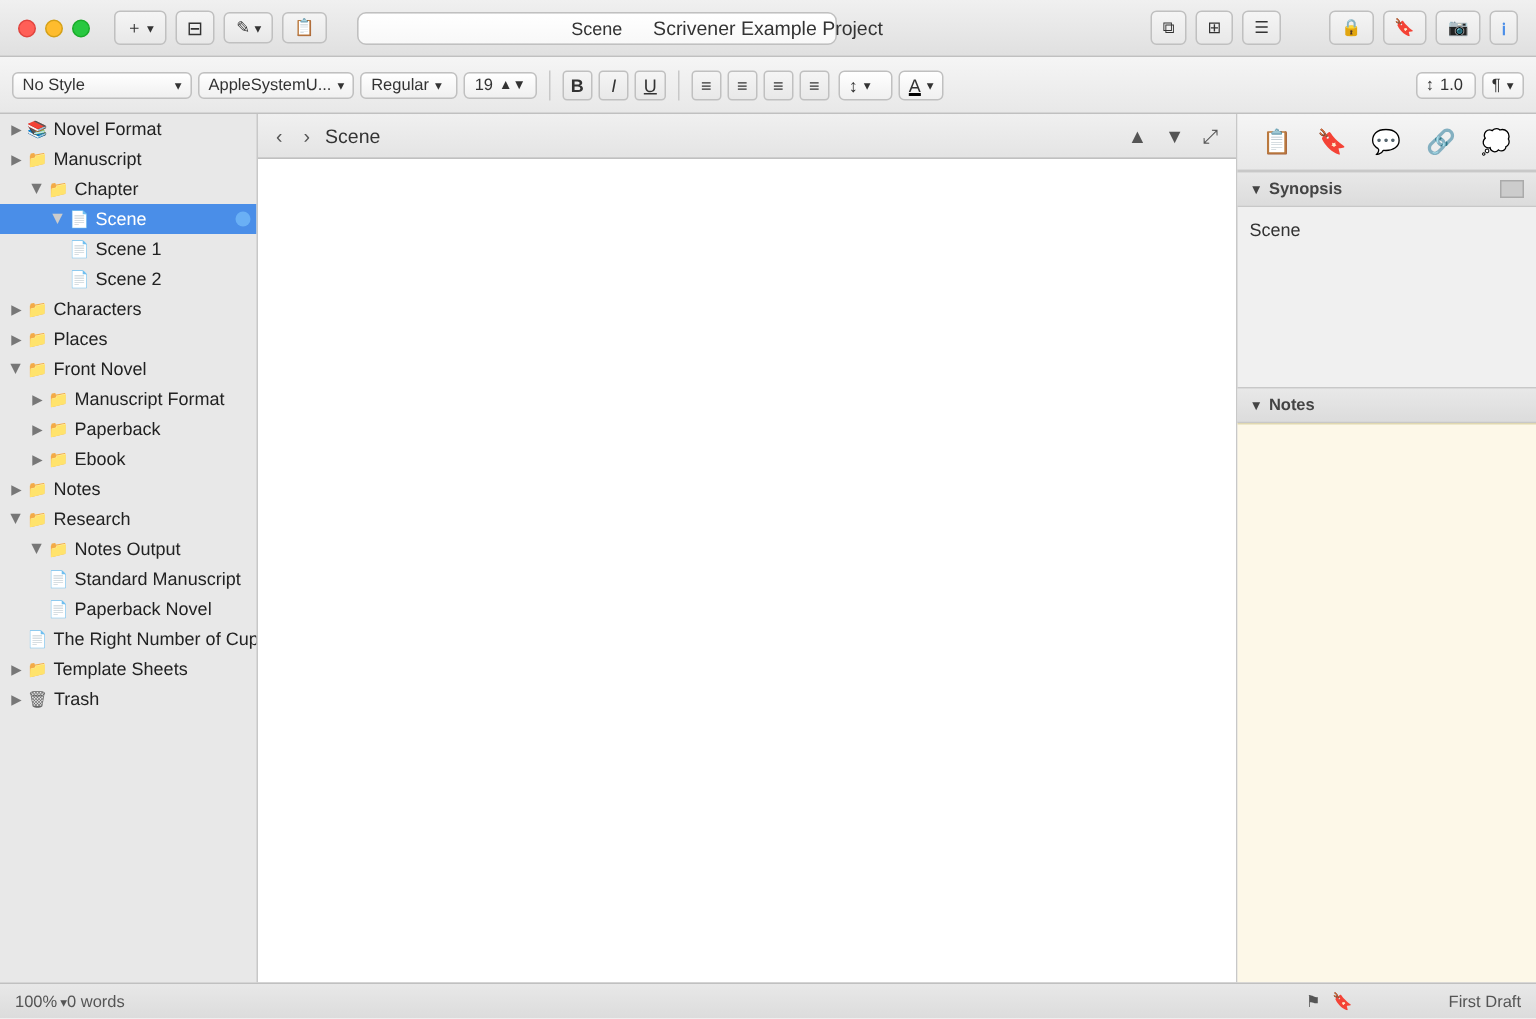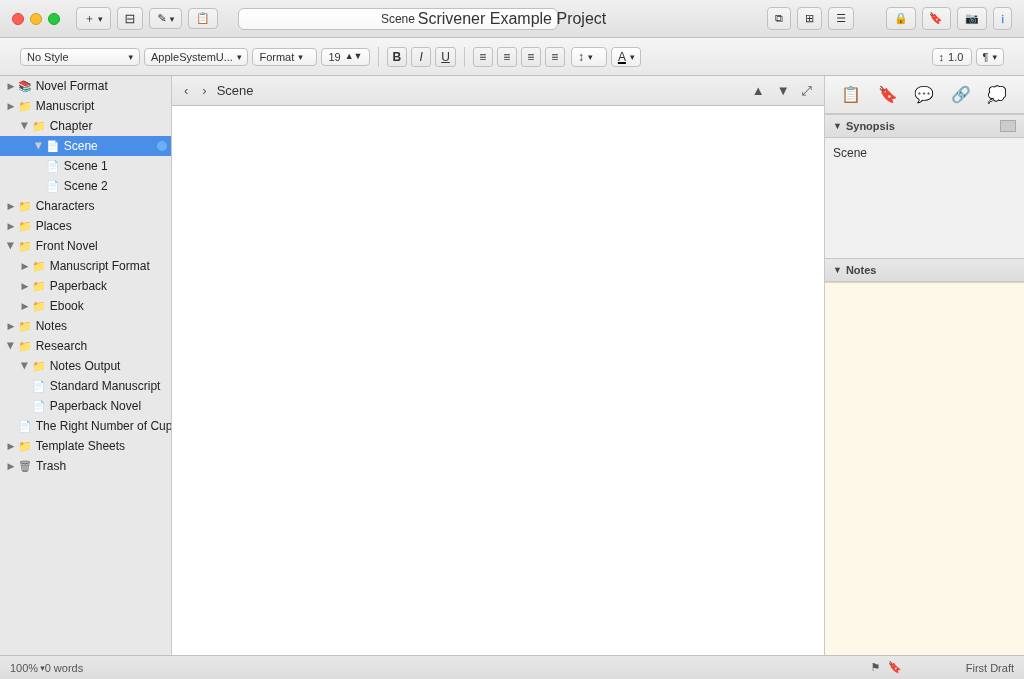--- a/index.html
+++ b/index.html
@@ -37,21 +37,21 @@
       cursor: pointer;
     }
     .tl-close { background: #ff5f57; border: 1px solid #e0443e; }
     .tl-minimize { background: #febc2e; border: 1px solid #d4a017; }
     .tl-maximize { background: #28c840; border: 1px solid #1aab29; }
 
     .titlebar-title {
       position: absolute;
       left: 50%;
       transform: translateX(-50%);
-      font-size: 16px;
+      font-size: 13px;
       font-weight: 500;
       color: #333;
     }
     .titlebar-actions {
       display: flex;
       gap: 6px;
       margin-left: 16px;
       align-items: center;
     }
     .tb-btn {
@@ -73,21 +73,21 @@
       gap: 6px;
     }
 
     
     .toolbar {
       height: 38px;
       background: linear-gradient(to bottom, #f5f5f5, #e8e8e8);
       border-bottom: 1px solid #c0c0c0;
       display: flex;
       align-items: center;
-      padding: 0 20px;
+      padding: 0 8px;
       gap: 4px;
       flex-shrink: 0;
     }
     .toolbar-sep {
       width: 1px;
       height: 20px;
       background: #c8c8c8;
       margin: 0 4px;
     }
     .toolbar-select {
@@ -411,21 +411,21 @@
     <span>No Style</span>
     <span style="margin-left:auto; font-size:9px">▾</span>
   </div>
 
   <div class="toolbar-select" style="min-width:100px;">
     <span>AppleSystemU...</span>
     <span style="margin-left:auto; font-size:9px">▾</span>
   </div>
 
   <div class="toolbar-select" style="min-width:65px;">
-    <span>Format</span>
+    <span>Regular</span>
     <span style="font-size:9px">▾</span>
   </div>
 
   <div class="toolbar-select" style="min-width:44px;align-items:center;">
     <span>19</span>
     <span style="font-size:9px; display:flex; flex-direction:column; line-height:1">▲▼</span>
   </div>
 
   <div class="toolbar-sep"></div>
 

